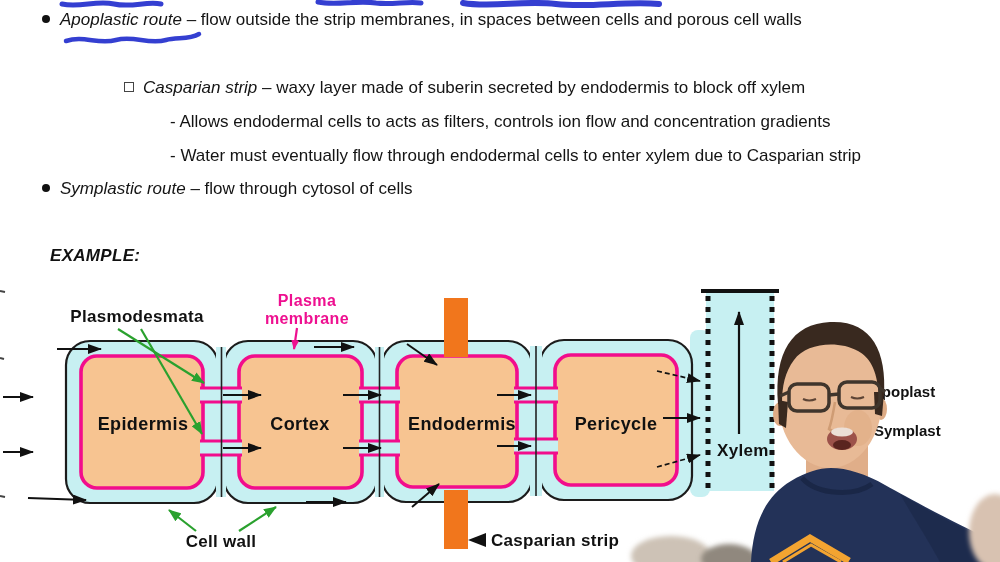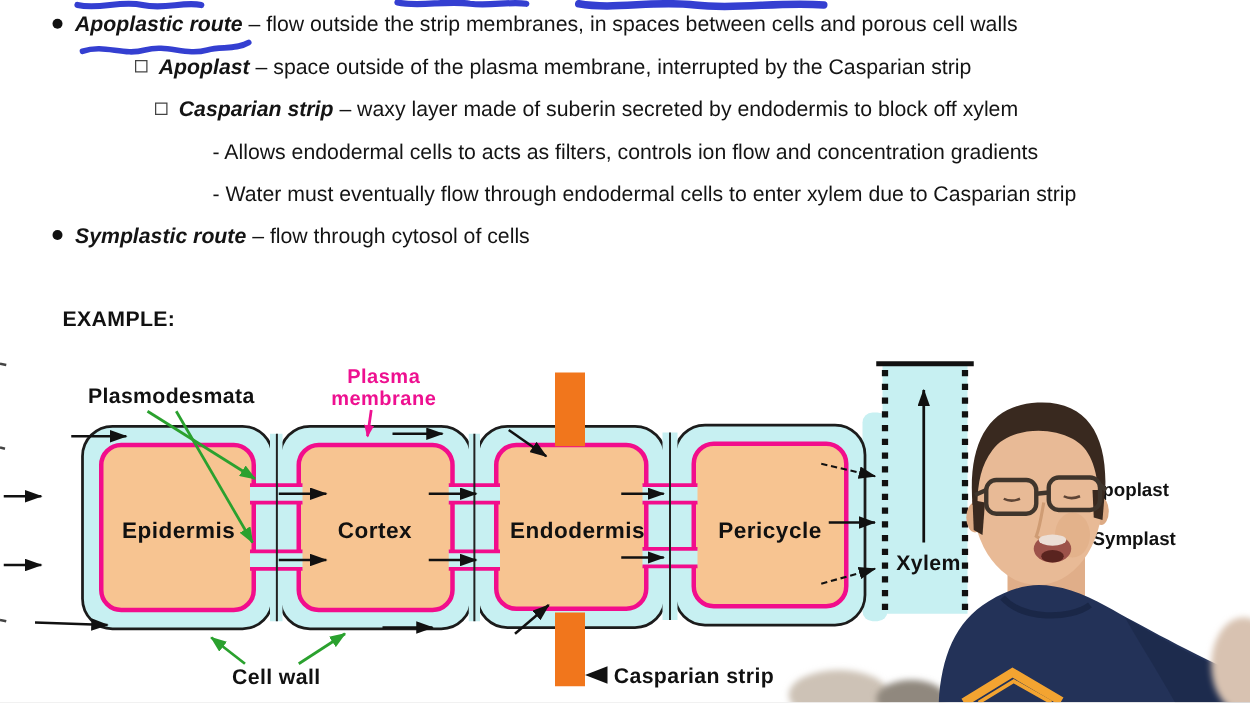--- a/index.html
+++ b/index.html
@@ -1,48 +1,44 @@
 <!DOCTYPE html>
 <html><head>
 <meta charset="utf-8">
 <style>
   html,body{margin:0;padding:0;background:#e8e8e8;}
   .stage{
     position:relative;width:1000px;height:562px;background:#ffffff;
     overflow:hidden;font-family:"Liberation Sans",sans-serif;color:#111;
   }
   .note-line{position:absolute;white-space:nowrap;font-size:17px;line-height:22px;color:#141414;}
-  .note-line .term{font-weight:bold;font-style:italic;}
+  .note-line .term{font-weight:normal;font-style:italic;}
   .bullet-dot{display:inline-block;width:8px;height:8px;background:#111;border-radius:50%;margin-right:10px;vertical-align:2px;}
   .bullet-sq{display:inline-block;width:8px;height:8px;border:1.5px solid #444;margin-right:9px;vertical-align:1px;background:#fff;}
-  .example{position:absolute;font-weight:bold;font-size:17px;letter-spacing:.3px;}
+  .example{position:absolute;font-weight:bold;font-size:17px;letter-spacing:.3px;font-style:italic;}
   svg.overlay{position:absolute;left:0;top:0;z-index:5;}
   .notes-layer{position:absolute;inset:0;z-index:2;}
   text{font-family:"Liberation Sans",sans-serif;}
   .cell-label{font-size:18px;font-weight:bold;fill:#111;letter-spacing:.4px;}
   .dlabel{font-size:17px;font-weight:bold;fill:#111;letter-spacing:.3px;}
   .dlabel-sm{font-size:15px;font-weight:bold;fill:#111;}
   .plabel{font-size:16px;font-weight:bold;fill:#ee1090;letter-spacing:.4px;}
 </style>
 </head>
 <body>
 
 <div class="stage">
 
   <div class="notes-layer">
 
     <div class="note-line" style="left:42px;top:9px">
       <span class="bullet-dot"></span><span class="term">Apoplastic route</span>
       <span>– flow outside the strip membranes, in spaces between cells and porous cell walls</span>
     </div>
 
-    <div class="note-line" style="left:108px;top:43px">
-      <span class="bullet-sq"></span><span class="term">Apoplast</span>
-      <span>– space outside of the plasma membrane, interrupted by the Casparian strip</span>
-    </div>
 
     <div class="note-line" style="left:124px;top:77px">
       <span class="bullet-sq"></span><span class="term">Casparian strip</span>
       <span>– waxy layer made of suberin secreted by endodermis to block off xylem</span>
     </div>
 
     <div class="note-line" style="left:170px;top:111px">- Allows endodermal cells to acts as filters, controls ion flow and concentration gradients</div>
     <div class="note-line" style="left:170px;top:145px">- Water must eventually flow through endodermal cells to enter xylem due to Casparian strip</div>
 
     <div class="note-line" style="left:42px;top:178px">

